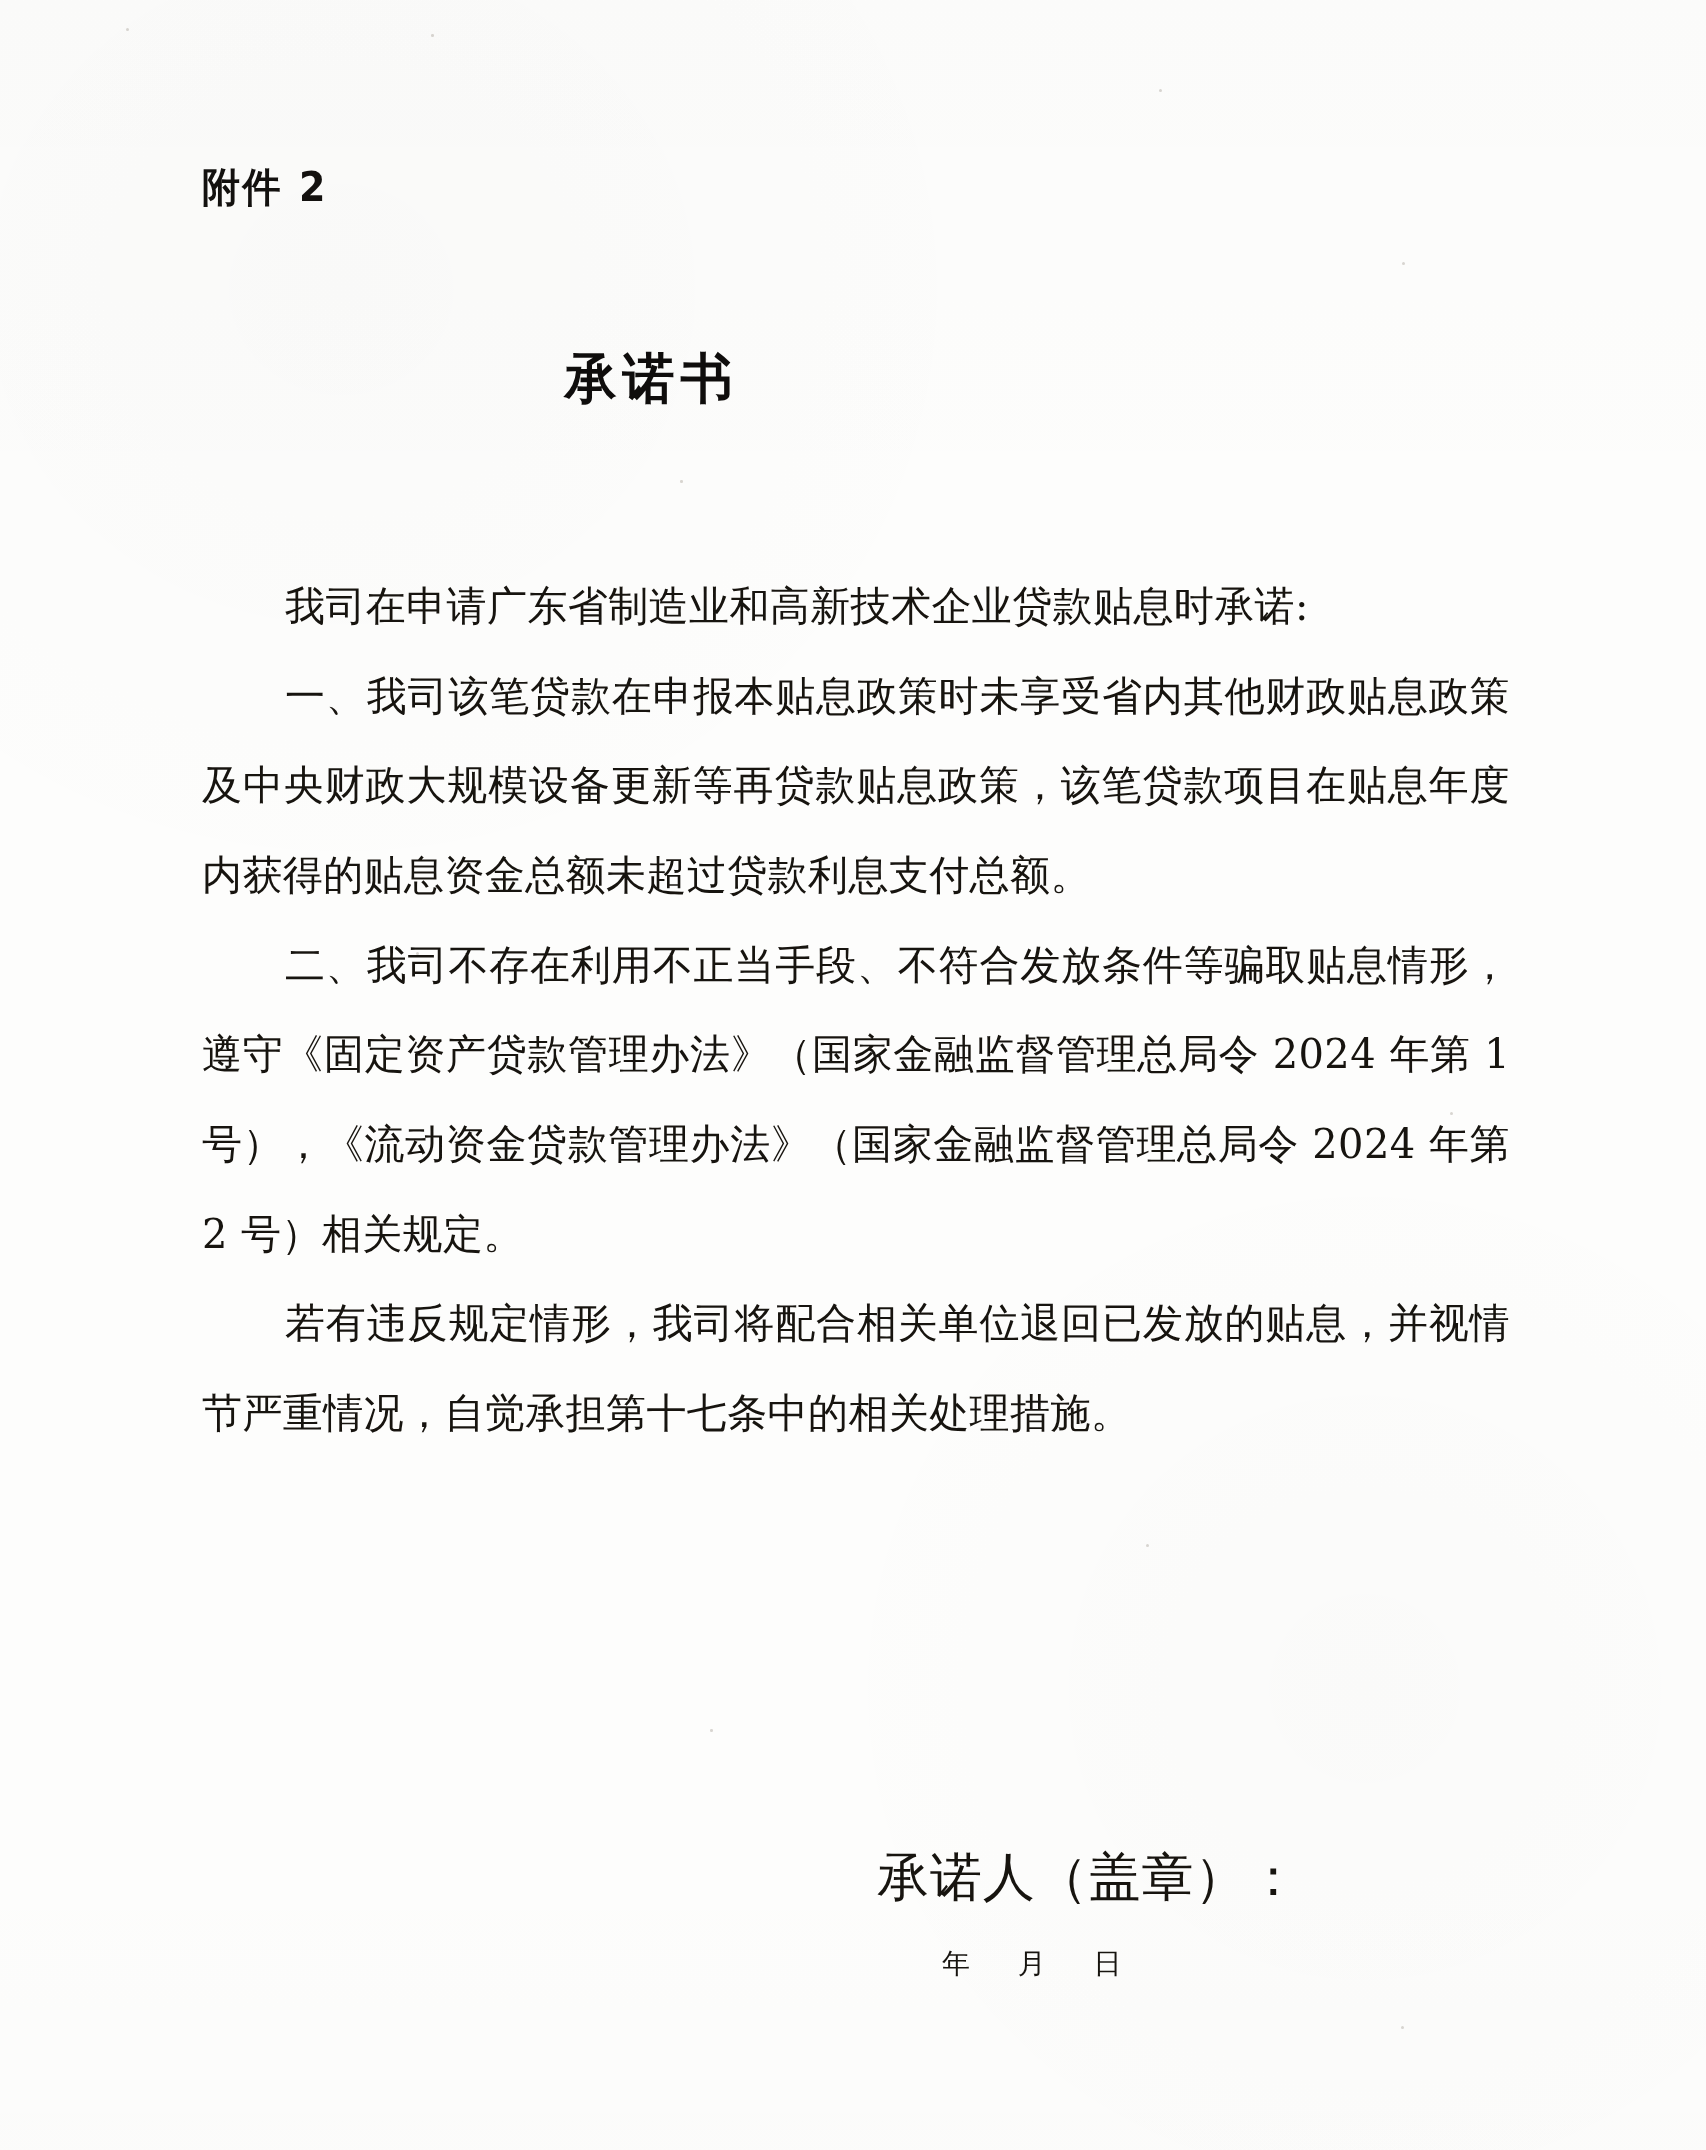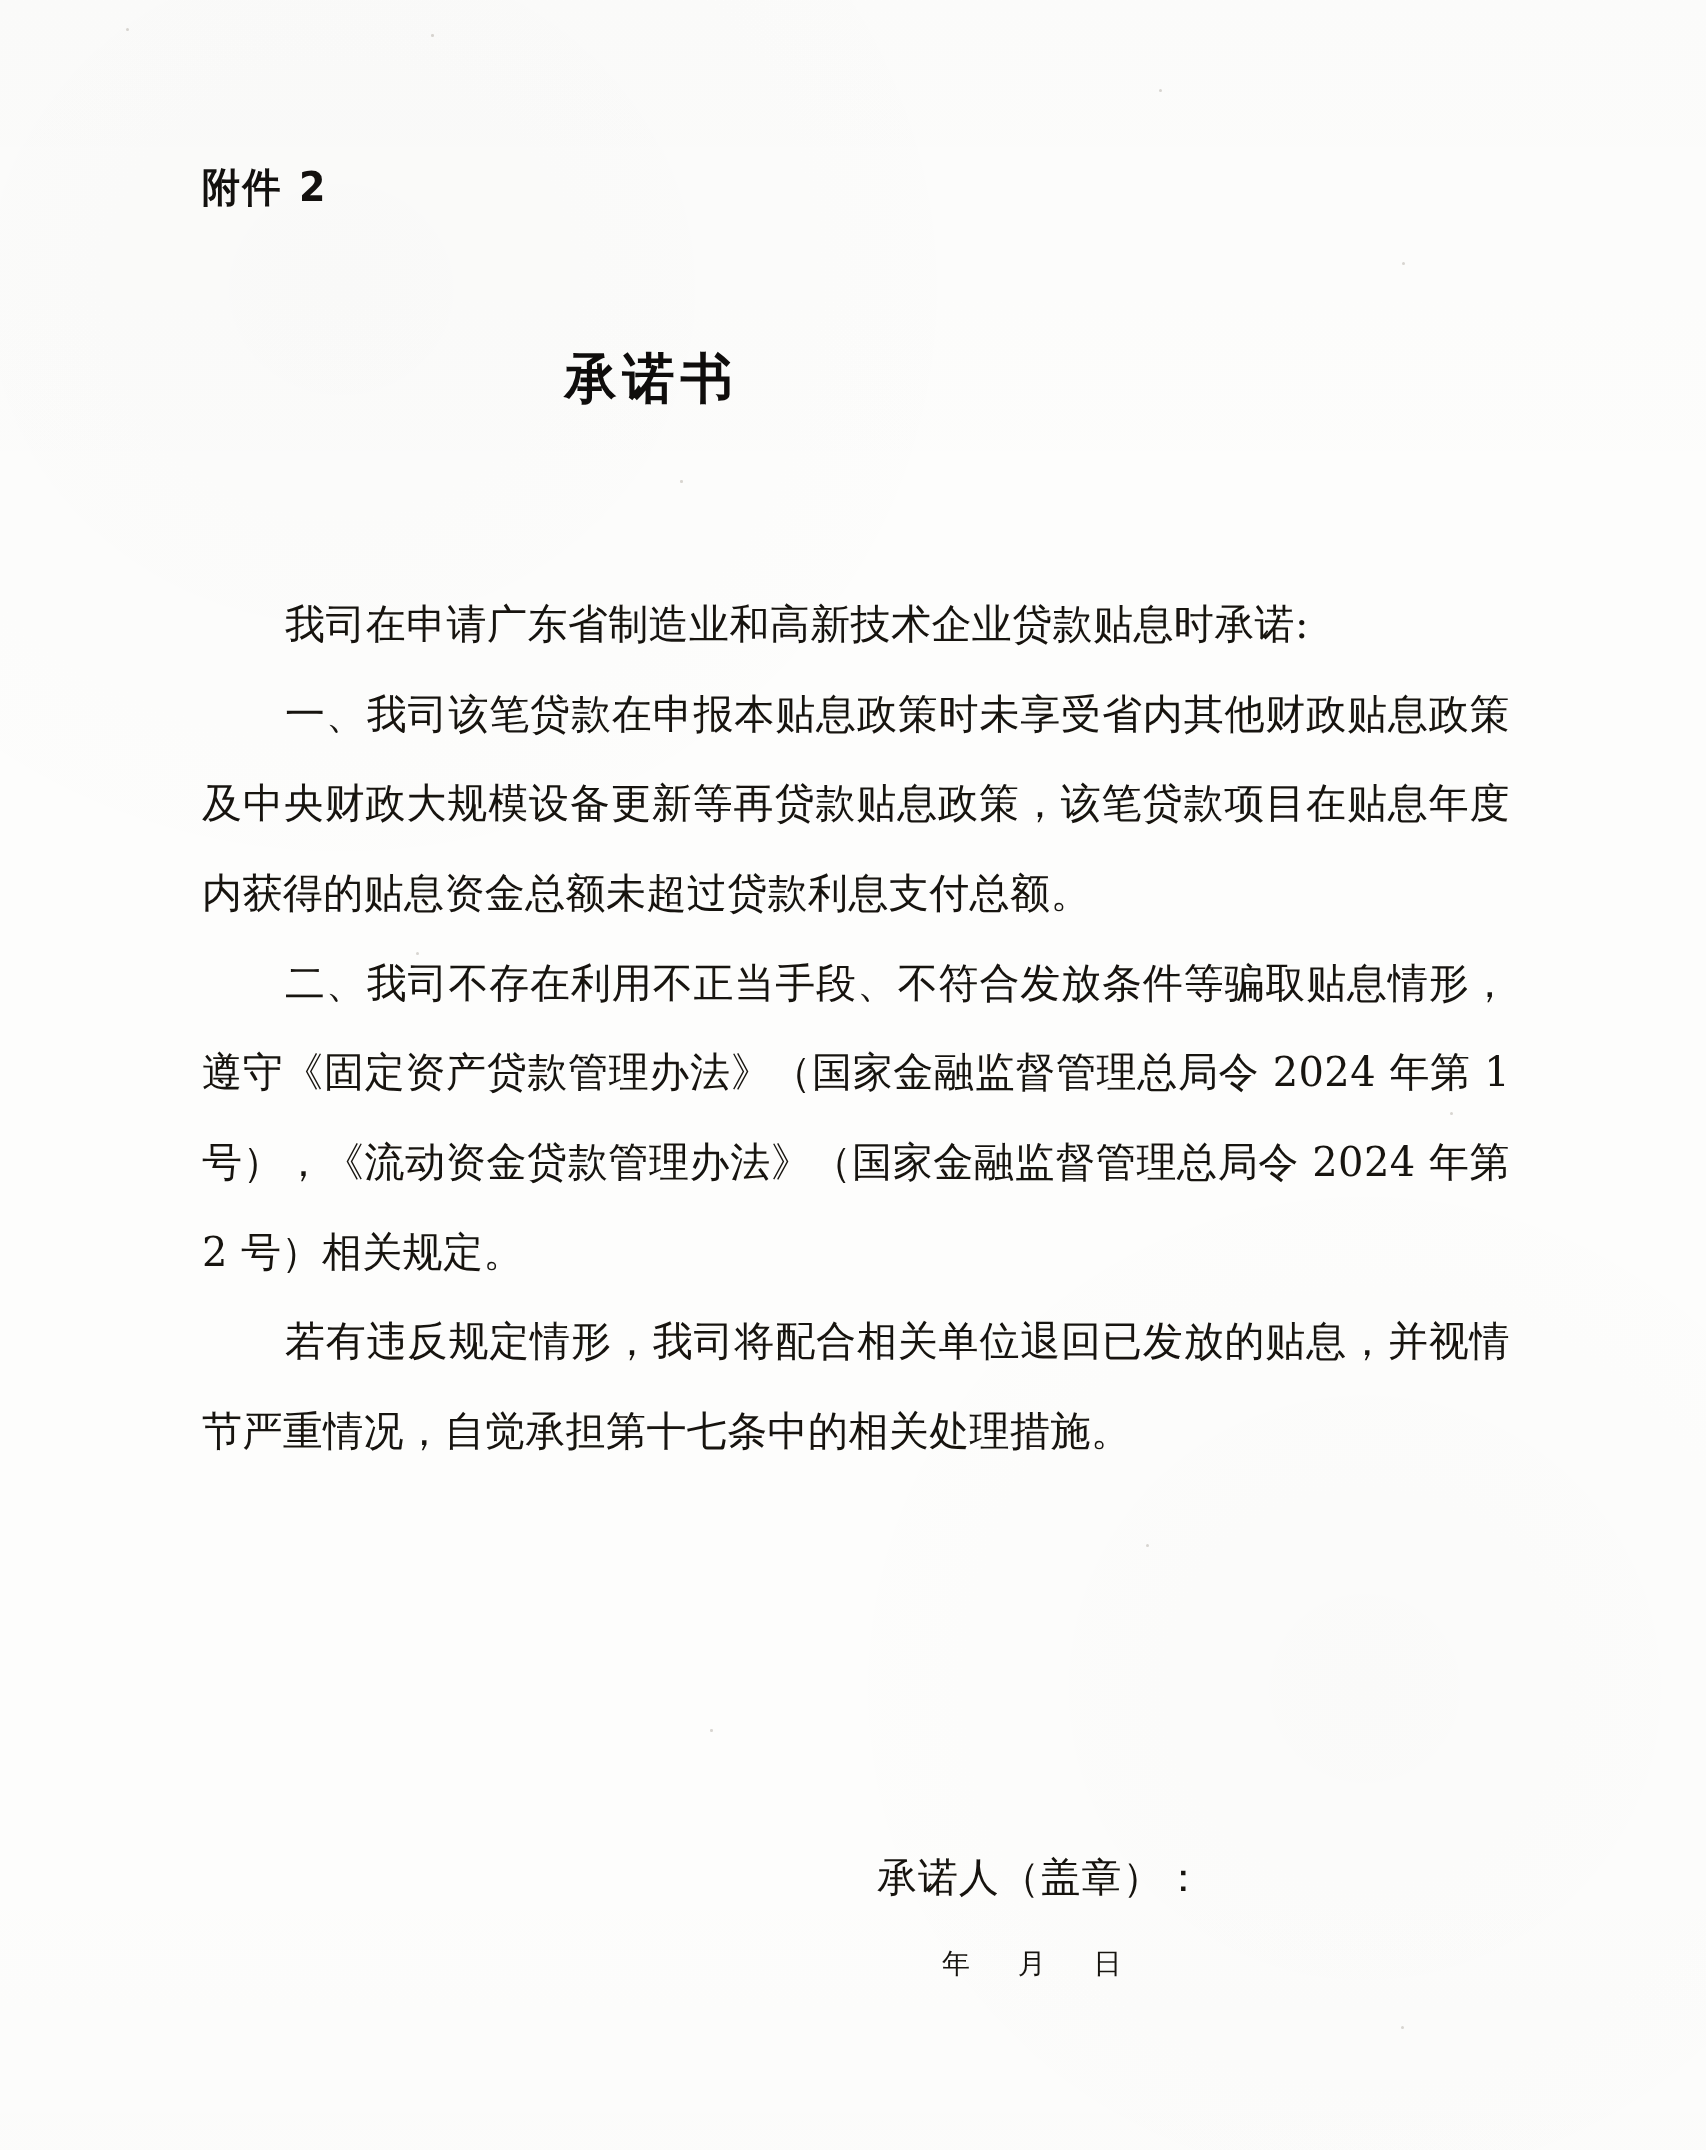--- a/index.html
+++ b/index.html
@@ -57,21 +57,21 @@
     font-weight: 700;
     font-size: 52px;
     letter-spacing: 6px;
     color: #0f0d0c;
     transform: scaleY(1.04);
   }
 
   .body-block {
     position: absolute;
     left: 202px;
-    top: 580px;
+    top: 562px;
     width: 1308px;
   }
 
   .para {
     font-family: "DejaVu Serif", "Liberation Serif", serif;
     font-size: 40px;
     line-height: 88px;
     color: #17140f;
     text-align: justify;
     text-align-last: left;
@@ -87,21 +87,21 @@
 
   .signature-block {
     position: absolute;
     left: 202px;
     top: 1845px;
     width: 1308px;
     font-family: "DejaVu Serif", "Liberation Serif", serif;
     color: #17140f;
   }
   .sig-line {
-    font-size: 40px;
+    font-size: 52px;
     line-height: 65px;
     letter-spacing: 0.9px;
     padding-left: 675px;
     font-family: Liberation Serif, serif;
   }
   .date-line {
     font-size: 28px;
     line-height: 65px;
     letter-spacing: 0.9px;
     padding-left: 740px;

